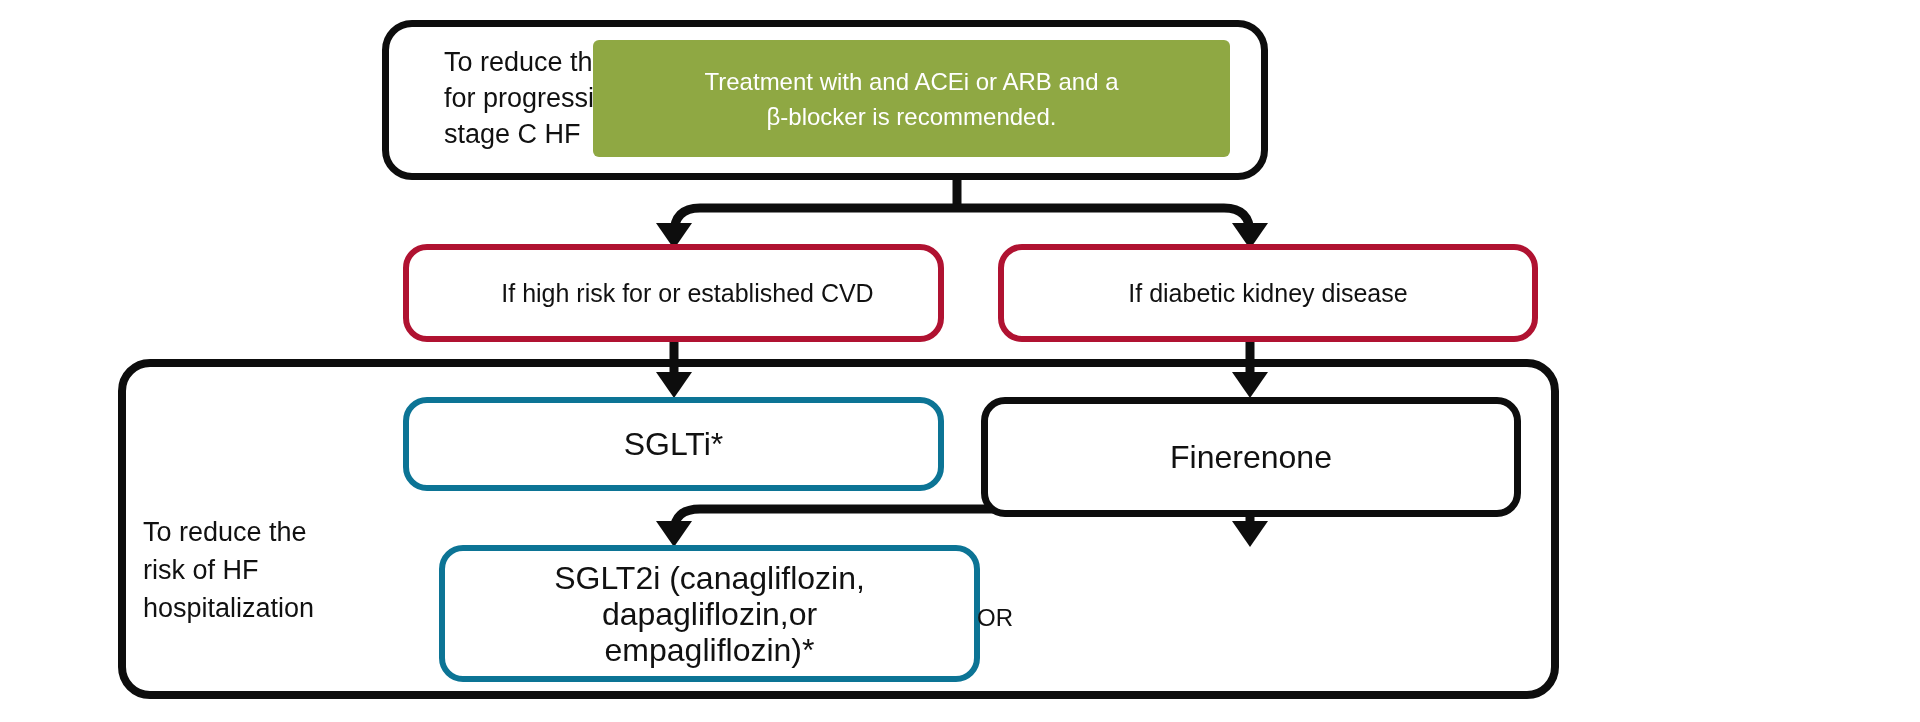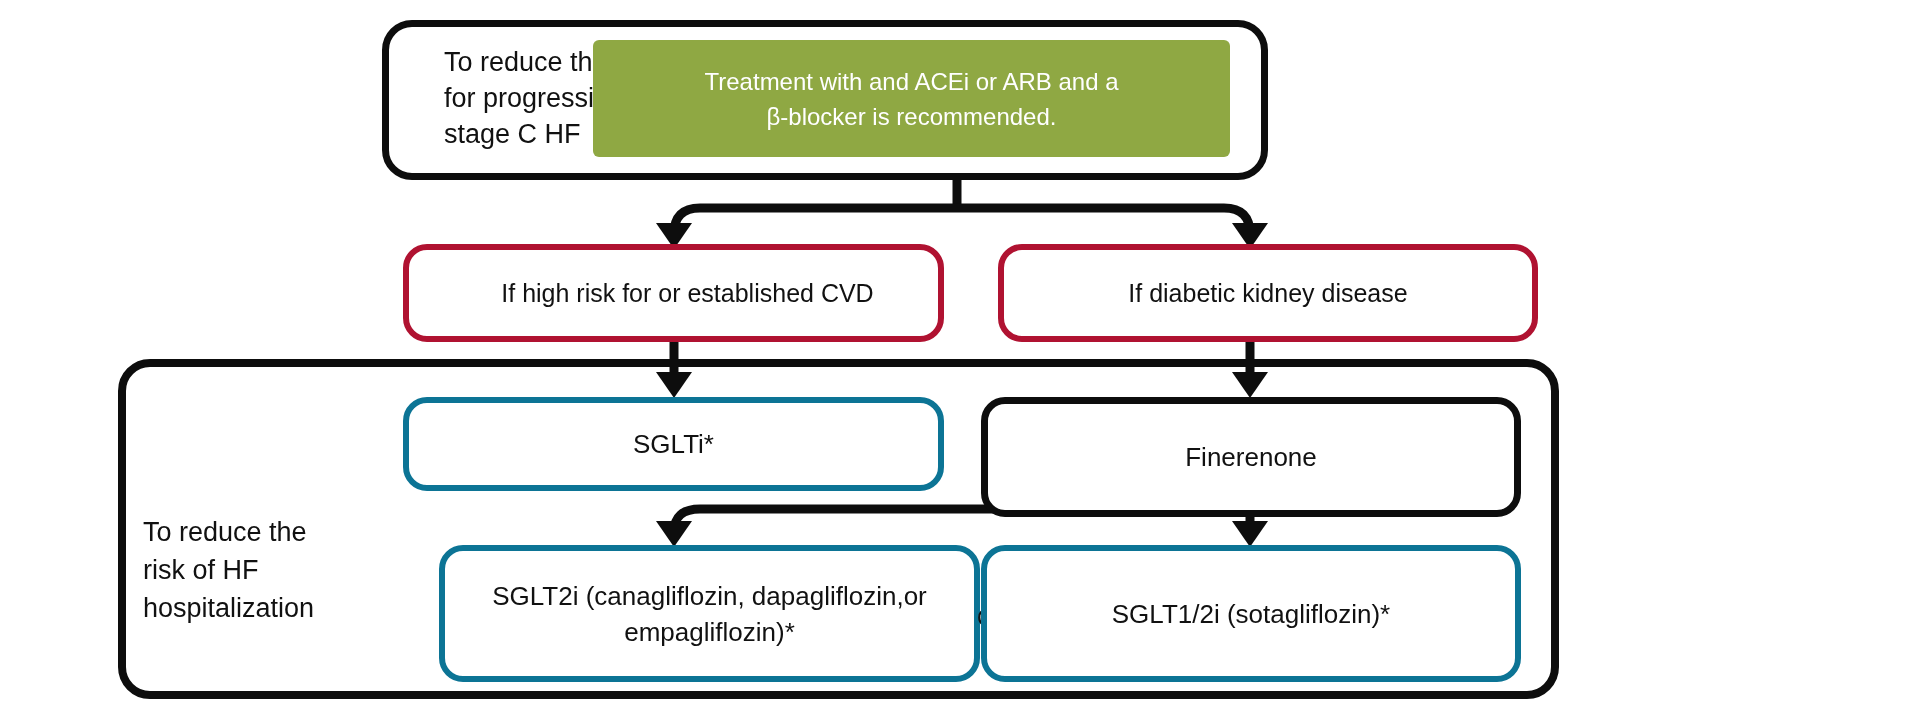--- a/index.html
+++ b/index.html
@@ -64,21 +64,21 @@
     background: transparent;
   }
   .hosp-label {
     left: 143px; top: 481px; width: 230px;
     font-size: 27px; line-height: 38px; margin-top: 32px;
   }
   
   .drug-box {
     border-radius: 24px;
     background: #fff;
-    font-size: 26px; line-height: 36px;
+    font-size: 32px; line-height: 36px;
   }
   .sglti-box {
     left: 403px; top: 397px; width: 541px; height: 94px;
     border: 6px solid var(--teal);
   }
   .finerenone-box {
     left: 981px; top: 397px; width: 540px; height: 120px;
     border: 7px solid var(--line);
   }
   
@@ -148,15 +148,14 @@
   <div class="abs hosp-label pre">To reduce the
 risk of HF
 hospitalization</div>
 
   <div class="abs drug-box sglti-box center-flex">SGLTi*</div>
   <div class="abs drug-box finerenone-box center-flex">Finerenone</div>
 
   <div class="abs drug-box bottom-left center-flex pre">SGLT2i (canagliflozin, dapagliflozin,or
 empagliflozin)*</div>
   <div class="abs or-label center-flex">OR</div>
-  <div class="abs drug-box bottom-right center-flex">SGLT1/2i (sotagliflozin)*</div>
 
 </div>
 
 </body></html>

